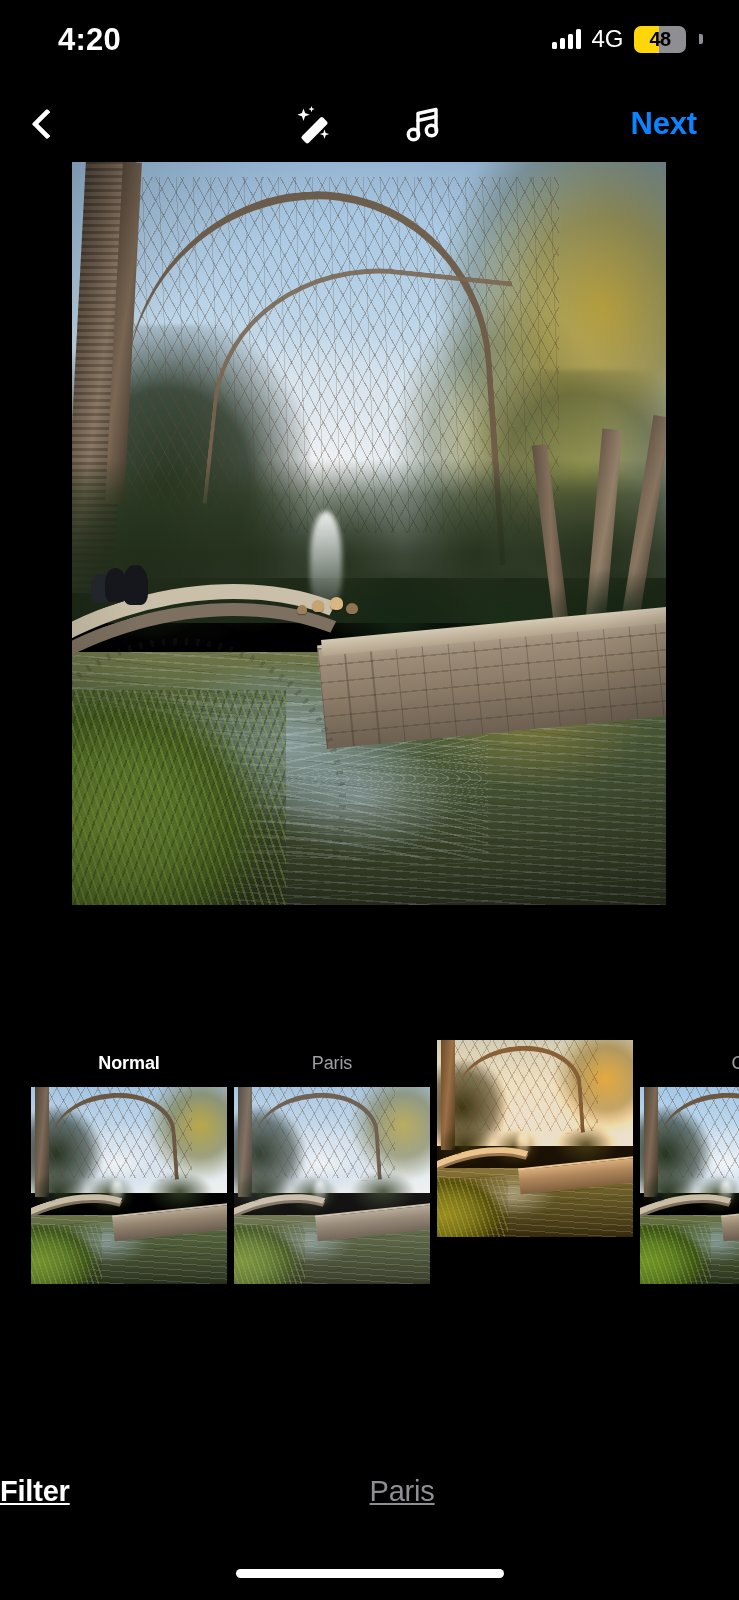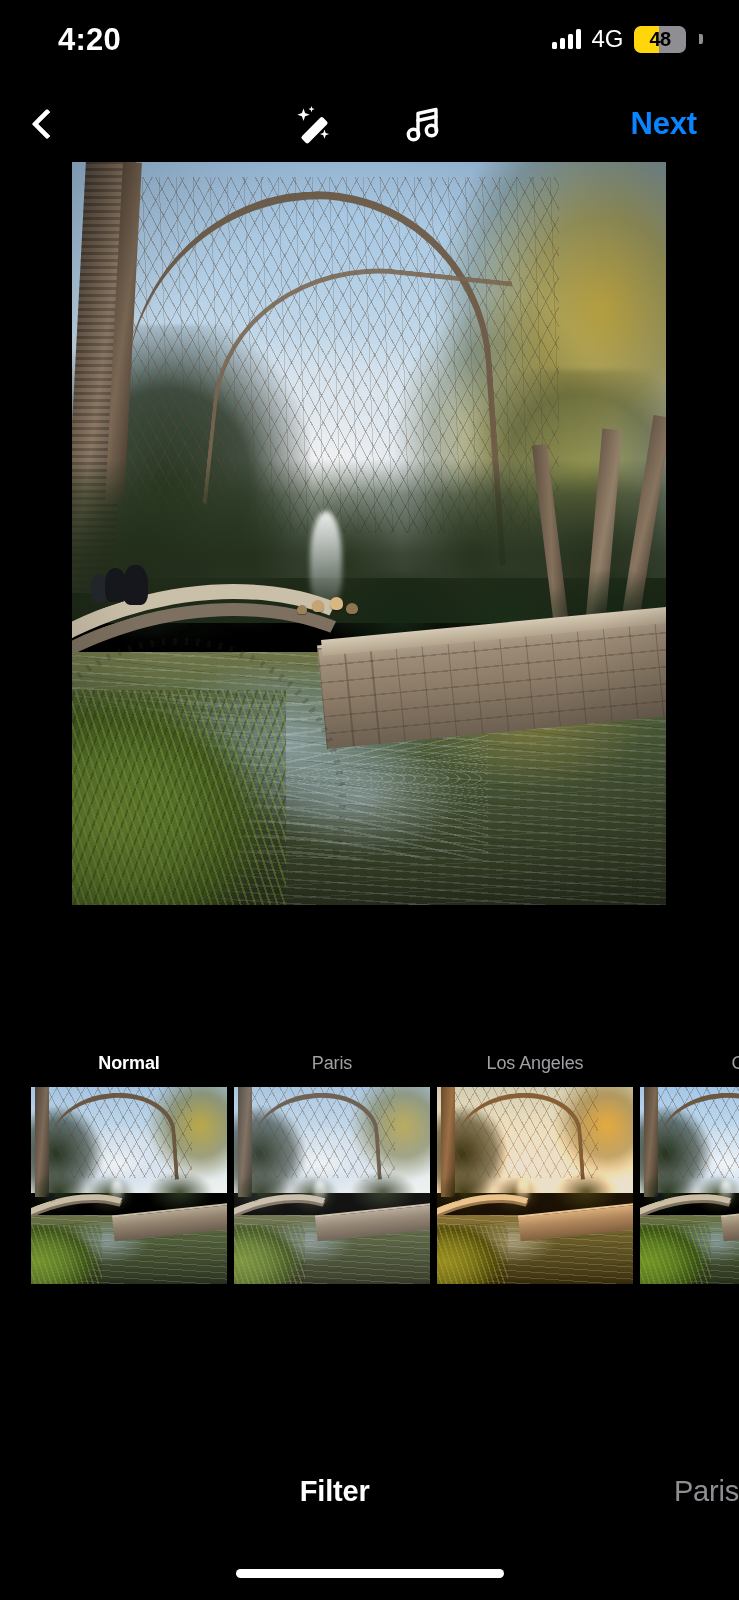--- a/index.html
+++ b/index.html
@@ -405,22 +405,23 @@
   .f-losangeles .thumb-inner{ filter:sepia(.42) saturate(1.45) contrast(1.16) brightness(1.03) hue-rotate(-8deg); }
   .f-losangeles .grade{ background:linear-gradient(180deg, rgba(170,110,30,.22), rgba(120,70,20,.16)); }
   .f-c .thumb-inner{ filter:saturate(1.08) contrast(1.02); }
 
   
   .tabs{
     position:absolute; bottom:92px; left:0; width:739px;
     display:flex;
   }
   .tab{
-    flex:1; text-align:right; font-size:29px; color:#8e8e93; font-weight:400;
+    flex:1; text-align:left; font-size:29px; color:#8e8e93; font-weight:400;
     letter-spacing:-0.2px;
+    text-decoration:underline;
   }
   .tab.active{ color:#fff; font-weight:700; }
 
   .home-indicator{
     position:absolute; bottom:22px; left:50%; transform:translateX(-50%);
     width:268px; height:9px; background:#fff; border-radius:5px;
   }
 </style>
 </head>
 <body>
@@ -561,21 +562,20 @@
             <div class="t-grass"></div>
           <div class="t-walkw"></div>
             <div class="t-walk"></div>
             <div class="t-people"></div>
         </div>
         <div class="grade"></div>
       </div>
     </div>
 
     <div class="filter-item f-losangeles">
-      <div class="filter-label">Los Angeles</div>
       <div class="thumb">
         <div class="thumb-inner">
           <div class="t-sky"></div>
             <div class="t-canopy"></div>
             <div class="t-dark-left"></div>
           <div class="t-twigs"></div>
             <div class="t-arc"></div>
             <div class="t-trunk"></div>
           <div class="t-mid"></div>
             <div class="t-fountain"></div>

